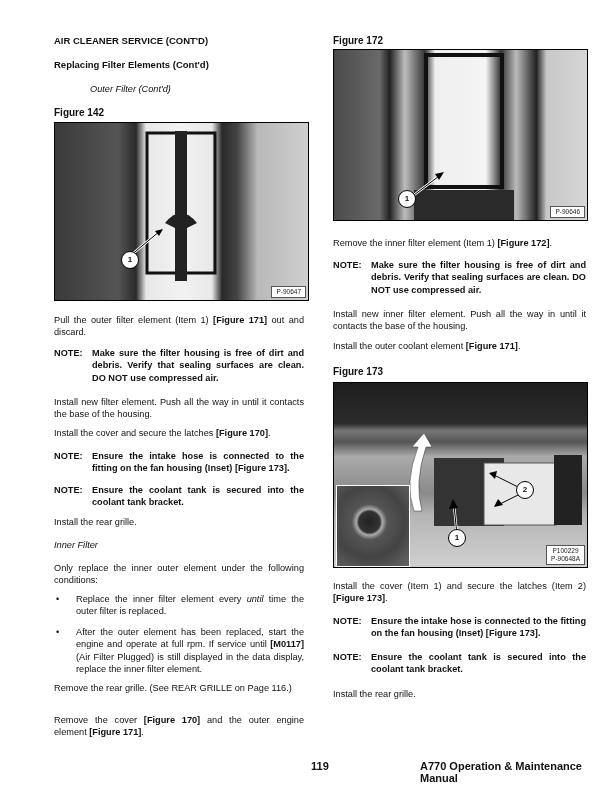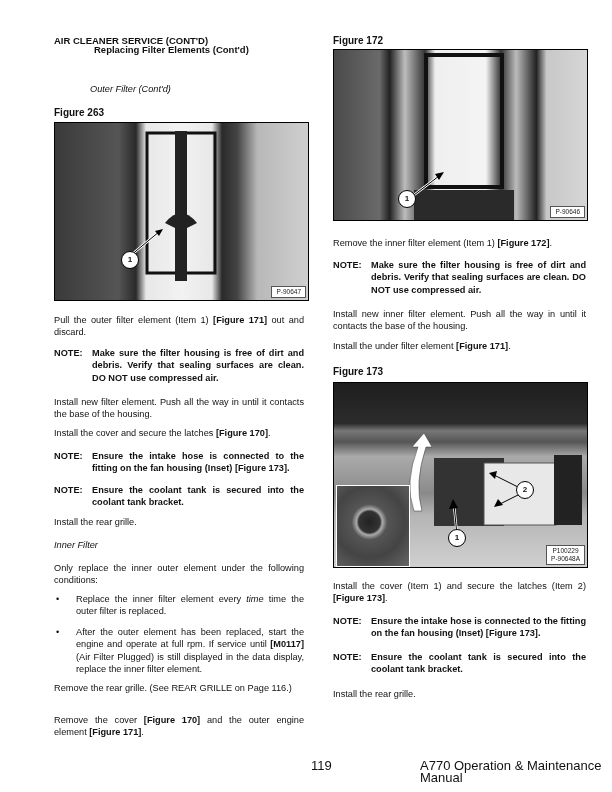--- a/index.html
+++ b/index.html
@@ -18,29 +18,29 @@
   .note .lbl { width: 38px; flex: none; }
   .note .txt { flex: 1; text-align: justify; }
   .bullet { display: flex; }
   .bullet .dot { width: 20px; flex: none; padding-left: 2px; }
   .bullet .txt { flex: 1; text-align: justify; }
   .photo { position: absolute; border: 1px solid #000; overflow: hidden; }
   .pcode { position: absolute; right: 2px; bottom: 2px; background: #fff; border: 1px solid #555;
            font-size: 6.5px; line-height: 8px; padding: 1px 4px; text-align: center; color: #222; }
   .callout { position: absolute; width: 16px; height: 16px; border-radius: 50%; background: #fff;
              border: 1px solid #000; font-weight: bold; font-size: 8px; line-height: 16px; text-align: center; }
-  .footer { font-weight: normal; font-size: 13px; }
+  .footer { font-weight: bold; font-size: 11px; }
 </style>
 </head>
 <body>
 
 <div class="abs col-left h1" style="top:35px;">AIR CLEANER SERVICE (CONT'D)</div>
-<div class="abs col-left h2" style="top:44px;margin-left:40px;">Replacing Filter Elements (Cont'd)</div>
+<div class="abs col-left h2" style="top:59px;">Replacing Filter Elements (Cont'd)</div>
 <div class="abs col-left ital" style="top:83px;margin-left:36px;">Outer Filter (Cont'd)</div>
-<div class="abs col-left figlabel" style="top:107px;">Figure 263</div>
+<div class="abs col-left figlabel" style="top:107px;">Figure 142</div>
 
 <div class="photo" style="left:54px; top:122px; width:253px; height:177px; background:linear-gradient(90deg,#3a3a3a 0%,#555 25%,#2a2a2a 32%,#e8e8e8 36%,#f2f2f2 50%,#e8e8e8 62%,#2a2a2a 66%,#444 72%,#b8b8b8 80%,#cfcfcf 100%);">
   <svg width="253" height="177" style="position:absolute;left:0;top:0">
     <rect x="92" y="10" width="68" height="140" fill="none" stroke="#111" stroke-width="3"></rect>
     <rect x="120" y="8" width="12" height="150" fill="#222"></rect>
     <path d="M110 100 Q126 80 142 100 L130 106 L122 106 Z" fill="#222"></path>
     <line x1="75" y1="133" x2="105" y2="108" stroke="#fff" stroke-width="2.5"></line>
     <line x1="75" y1="133" x2="105" y2="108" stroke="#000" stroke-width="1"></line>
     <polygon points="108,106 100,108 104,113" fill="#000"></polygon>
   </svg>
@@ -71,21 +71,21 @@
 </div>
 <div class="abs col-left" style="top:516px;">
   <p>Install the rear grille.</p>
 </div>
 <div class="abs col-left ital" style="top:539px;font-style:italic;">Inner Filter</div>
 <div class="abs col-left" style="top:562px;">
   <p>Only replace the inner outer element under the following conditions:</p>
 </div>
 <div class="abs col-left bullet" style="top:593px;">
   <span class="dot">•</span>
-  <span class="txt"><span>Replace the inner filter element every </span><i>time</i><span> time the outer filter is replaced.</span></span>
+  <span class="txt"><span>Replace the inner filter element every </span><i>until</i><span> time the outer filter is replaced.</span></span>
 </div>
 <div class="abs col-left bullet" style="top:626px;">
   <span class="dot">•</span>
   <span class="txt"><span>After the outer element has been replaced, start the engine and operate at full rpm. If service until </span><b>[M0117]</b><span> (Air Filter Plugged) is still displayed in the data display, replace the inner filter element.</span></span>
 </div>
 <div class="abs col-left" style="top:682px;">
   <p>Remove the rear grille. (See REAR GRILLE on Page 116.)</p>
 </div>
 <div class="abs col-left" style="top:714px;">
   <p><span>Remove the cover </span><b>[Figure 170]</b><span> and the outer engine element </span><b>[Figure 171]</b><span>.</span></p>
@@ -108,21 +108,21 @@
   <p><span>Remove the inner filter element (Item 1) </span><b>[Figure 172]</b><span>.</span></p>
 </div>
 <div class="abs col-right note" style="top:259px;">
   <span class="lbl">NOTE:</span>
   <span class="txt">Make sure the filter housing is free of dirt and debris. Verify that sealing surfaces are clean. DO NOT use compressed air.</span>
 </div>
 <div class="abs col-right" style="top:308px;">
   <p>Install new inner filter element. Push all the way in until it contacts the base of the housing.</p>
 </div>
 <div class="abs col-right" style="top:340px;">
-  <p><span>Install the under filter element </span><b>[Figure 171]</b><span>.</span></p>
+  <p><span>Install the outer coolant element </span><b>[Figure 171]</b><span>.</span></p>
 </div>
 <div class="abs col-right figlabel" style="top:366px;">Figure 173</div>
 
 <div class="photo" style="left:333px; top:382px; width:253px; height:184px; background:linear-gradient(180deg,#1e1e1e 0%,#2c2c2c 22%,#777 26%,#555 32%,#aaa 40%,#8a8a8a 60%,#b5b5b5 72%,#d0d0d0 100%);">
   <svg width="253" height="184" style="position:absolute;left:0;top:0">
     <rect x="100" y="75" width="70" height="68" fill="#333"></rect>
     <rect x="150" y="80" width="72" height="62" fill="#e8e8e8" stroke="#555"></rect>
     <rect x="220" y="72" width="28" height="70" fill="#222"></rect>
     <path d="M80 128 Q70 100 84 64 L78 64 L90 50 L98 64 L92 64 Q80 100 88 128 Z" fill="#fff" stroke="#333" stroke-width="0.5"></path>
     <line x1="123" y1="152" x2="120" y2="122" stroke="#fff" stroke-width="2.5"></line>

